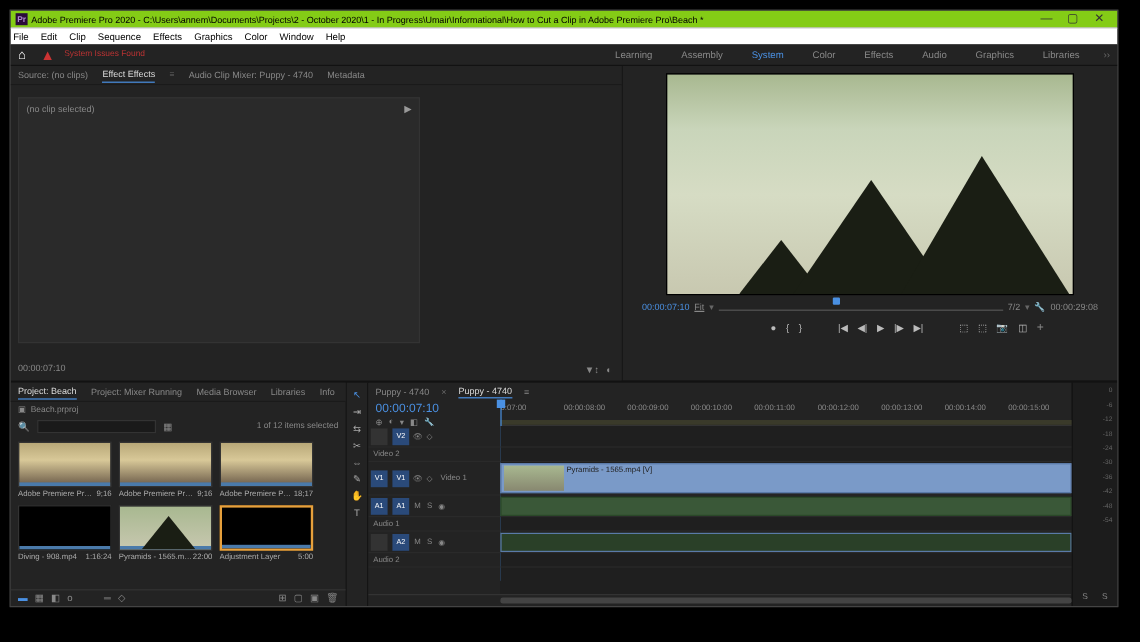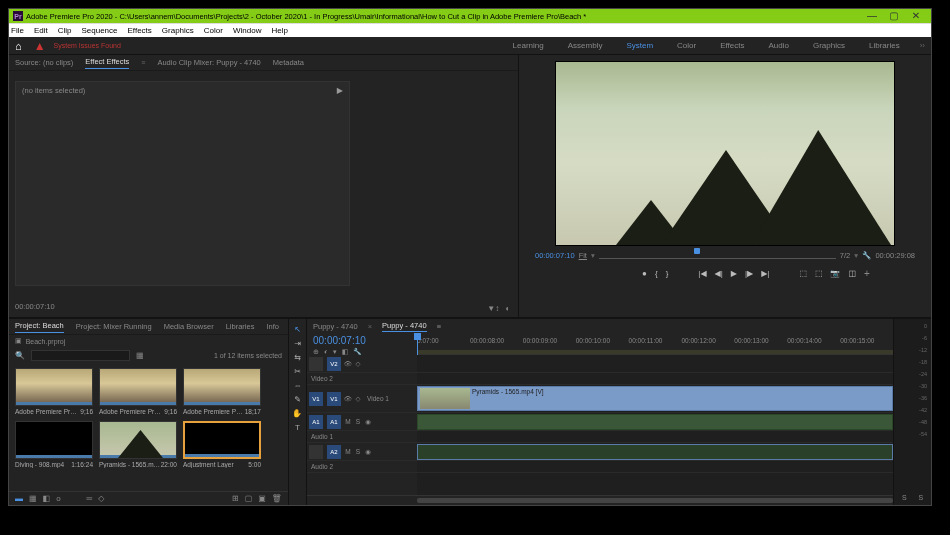--- a/index.html
+++ b/index.html
@@ -149,21 +149,21 @@
     <div class="leftcol">
       <div class="panel-tabs">
         <span>Source: (no clips)</span>
         <span class="active">Effect Effects</span>
           <span class="closex">≡</span>
         <span>Audio Clip Mixer: Puppy - 4740</span>
         <span>Metadata</span>
       </div>
       <div class="ec-body">
         <div class="ec-box">
-          <div class="ec-noclip" style="margin:4px 6px">(no items selected)</div>
+          <div class="ec-noclip" style="margin:4px 6px">(no clip selected)</div>
           <span class="tri">▶</span>
         </div>
         <div class="ec-tc">00:00:07:10</div>
         <div class="ec-filter">
           <span>▼↕</span>
           <span>◐</span>
         </div>
       </div>
     </div>
 

